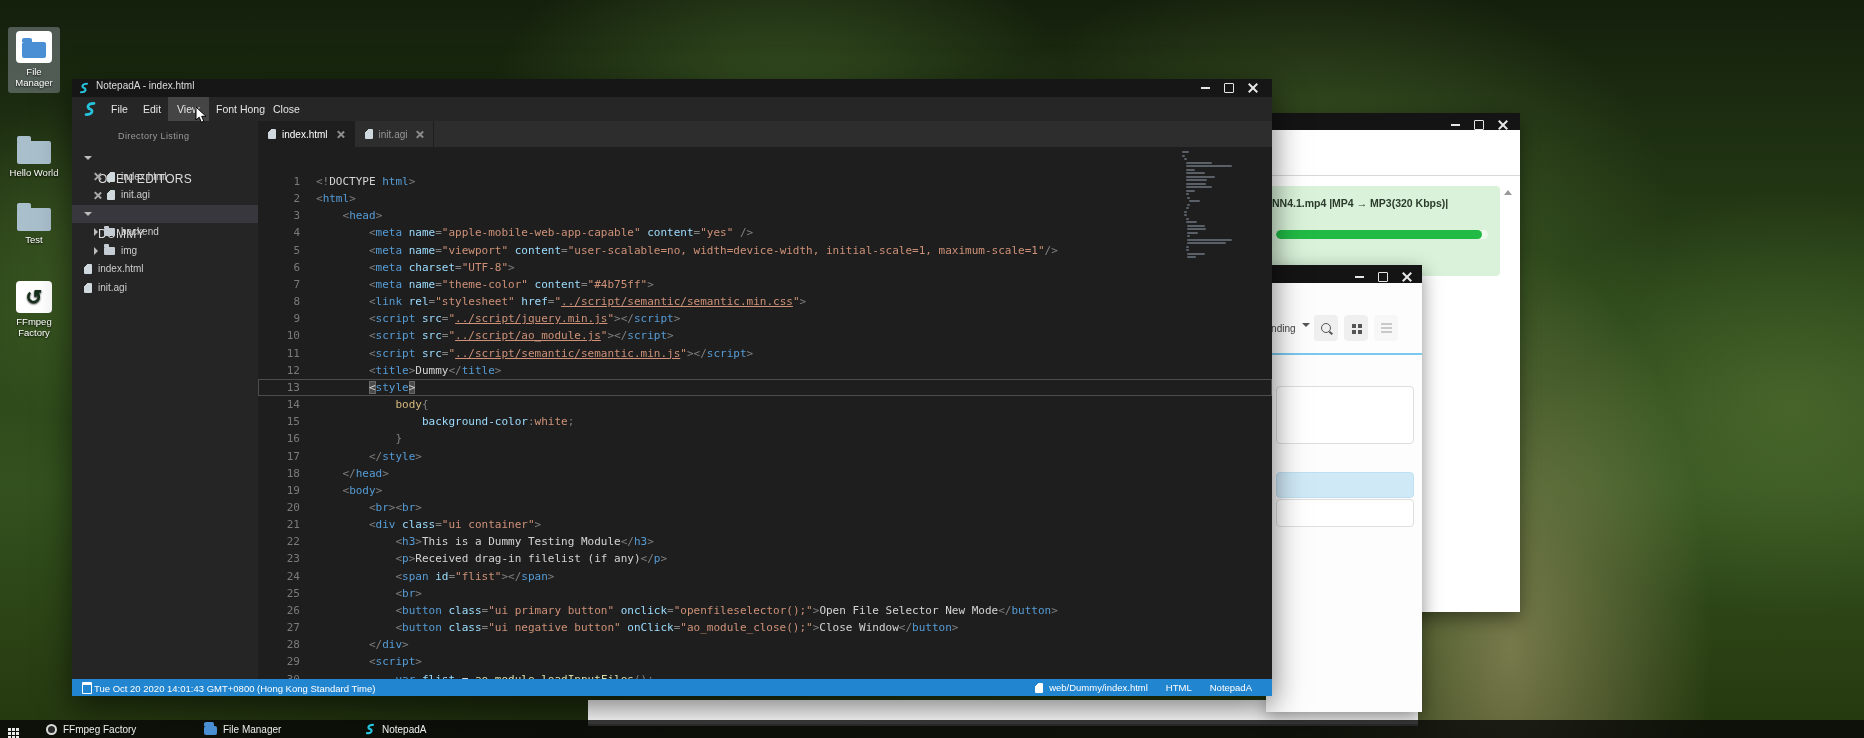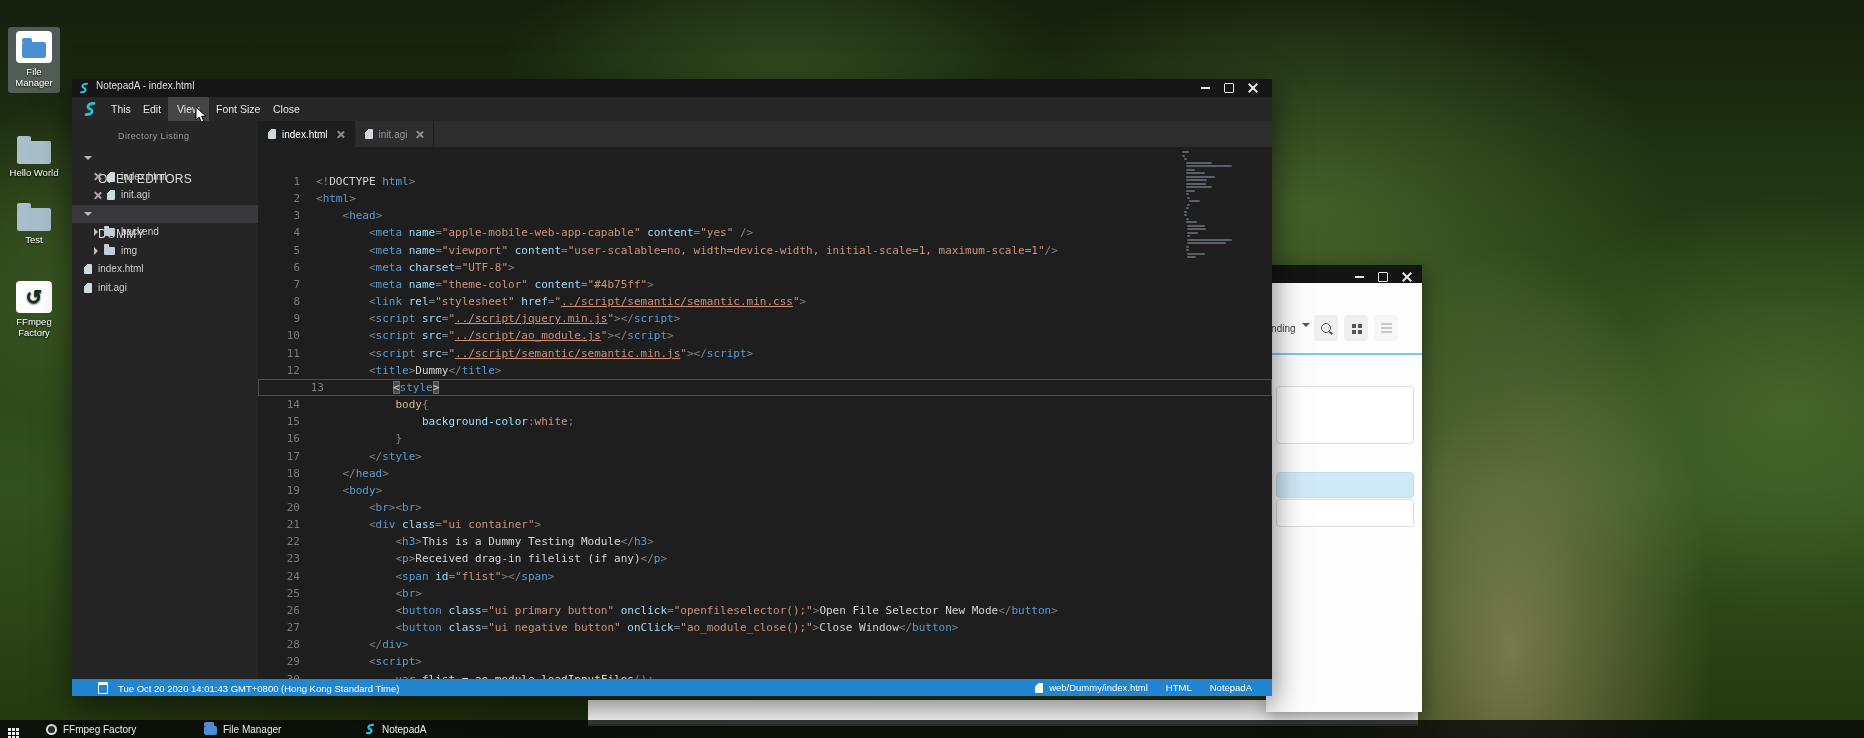--- a/index.html
+++ b/index.html
@@ -101,31 +101,31 @@
   #np-tabs{position:absolute;left:186px;top:42px;width:1014px;height:26px;background:#2d2d2d;display:flex;}
   .tab{height:100%;display:flex;align-items:center;padding:0 10px;font-size:10px;color:#969696;background:#2d2d2d;border-right:1px solid #1e1e1e;}
   .tab.active{background:#1e1e1e;color:#ffffff;}
   .tab .ficon{margin-right:6px;}
   .tab .xicon{margin-left:9px;}
   .tab .xicon::before,.tab .xicon::after{background:#8d8d8d;}
   
   #np-code{position:absolute;left:186px;top:68px;width:1014px;height:532px;background:#1e1e1e;overflow:hidden;
            font-family:"DejaVu Sans Mono", monospace;font-size:11px;white-space:pre;}
   .code-line{height:17.16px;line-height:17.16px;}
-  .code-line.cur{outline:1px solid #4d4d4d;outline-offset:-1px;padding-left:24px;}
+  .code-line.cur{outline:1px solid #4d4d4d;outline-offset:-1px;}
   .ln{display:inline-block;width:42px;text-align:right;padding-right:16px;color:#7a7a7a;}
   .t-pun{color:#808080}.t-tag{color:#569cd6}.t-attr{color:#9cdcfe}.t-str{color:#ce9178}
   .t-lnk{color:#ce9178;text-decoration:underline}.t-txt{color:#d4d4d4}.t-kw{color:#569cd6}
   .t-fn{color:#dcdcaa}.t-sel{color:#d7ba7d}.t-val{color:#ce9178}
   .t-bhl{color:#d4d4d4;background:#4a4a4a;box-shadow:0 0 0 1px #6a6a6a inset;}
   #minimap{position:absolute;right:10px;top:4px;width:80px;}
   .mbar{height:2px;background:#8a97a5;opacity:.55;margin-bottom:1.5px;border-radius:1px;}
   
   #np-status{position:absolute;left:0;top:600px;width:100%;height:17px;background:#2185d0;color:#fff;font-size:9.5px;}
-  #np-status .left{position:absolute;left:10px;top:3px;display:flex;align-items:center;gap:10px;margin-left:16px;}
+  #np-status .left{position:absolute;left:10px;top:3px;display:flex;align-items:center;gap:2px;}
   #np-status .right{position:absolute;right:20px;top:3px;display:flex;align-items:center;gap:18px;}
   .calicon{width:8px;height:8px;border:1px solid #fff;border-top:3px solid #fff;border-radius:1px;}
   .ficon.w{background:linear-gradient(135deg,transparent 2.6px,#ffffff 2.6px);}
   
   #cursor{position:absolute;left:195px;top:106px;z-index:9;}
   
   #taskbar{position:absolute;left:0;top:720px;width:100%;height:18px;background:rgba(8,8,8,.8);z-index:7;
            color:#ececec;font-size:10px;}
   .tb-item{position:absolute;top:0;height:18px;display:flex;align-items:center;gap:6px;}
   .grid9{width:3px;height:3px;background:#ececec;box-shadow:4px 0 #ececec,8px 0 #ececec,0 4px #ececec,4px 4px #ececec,8px 4px #ececec,0 8px #ececec,4px 8px #ececec,8px 8px #ececec;}
@@ -163,20 +163,41 @@
     <div class="tilewrap">
         <div class="tile">
           <span class="recycle">↺</span>
         </div>
       </div>
     <div>FFmpeg Factory</div>
   </div>
 
   <div id="strip"></div>
 
+  <div id="backwin">
+    <div class="tbar">
+      <div class="winctl" style="right:12px;top:7px;">
+        <span class="ic-min"></span>
+        <span class="ic-max"></span>
+        <span class="ic-close"></span>
+      </div>
+    </div>
+    <div class="body">
+      <div class="divider"></div>
+      <div class="greenpanel">
+        <div class="lbl">NN4.1.mp4 |MP4 → MP3(320 Kbps)|</div>
+        <div class="ptrack">
+          <div class="pbar" style="width: 97%;"></div>
+        </div>
+      </div>
+      <div class="scrollup">
+          <div class="tri-up"></div>
+        </div>
+    </div>
+  </div>
 
   <div id="filewin">
     <div class="tbar">
       <div class="winctl" style="right:10px;top:7px;">
         <span class="ic-min"></span>
         <span class="ic-max"></span>
         <span class="ic-close"></span>
       </div>
     </div>
     <div class="body">
@@ -209,24 +230,24 @@
       <div class="winctl">
         <span class="ic-min"></span>
         <span class="ic-max"></span>
         <span class="ic-close"></span>
       </div>
     </div>
     <div id="np-menu">
       <svg class="logo logo-s" width="16" height="16" viewBox="0 0 20 20">
           <path d="M15 3 C6 3 6 9 10 10 C14 11 14 17 5 17" stroke="#25c3dd" stroke-width="3.4" fill="none" stroke-linecap="round"></path>
         </svg>
-      <span class="menuitem" style="left:30px;">This</span>
+      <span class="menuitem" style="left:30px;">File</span>
       <span class="menuitem" style="left:62px;">Edit</span>
       <span class="menuitem active" style="left:96px;">View</span>
-      <span class="menuitem" style="left:135px;">Font Size</span>
+      <span class="menuitem" style="left:135px;">Font Hong</span>
       <span class="menuitem" style="left:192px;">Close</span>
     </div>
 
     <div id="np-side">
       <div class="hdr">Directory Listing</div>
       <div class="trow">
         <span class="ind1"></span>
           <span class="tri-d"></span>
           <span class="gap6"></span>
         <span class="sec">OPEN EDITORS</span>

